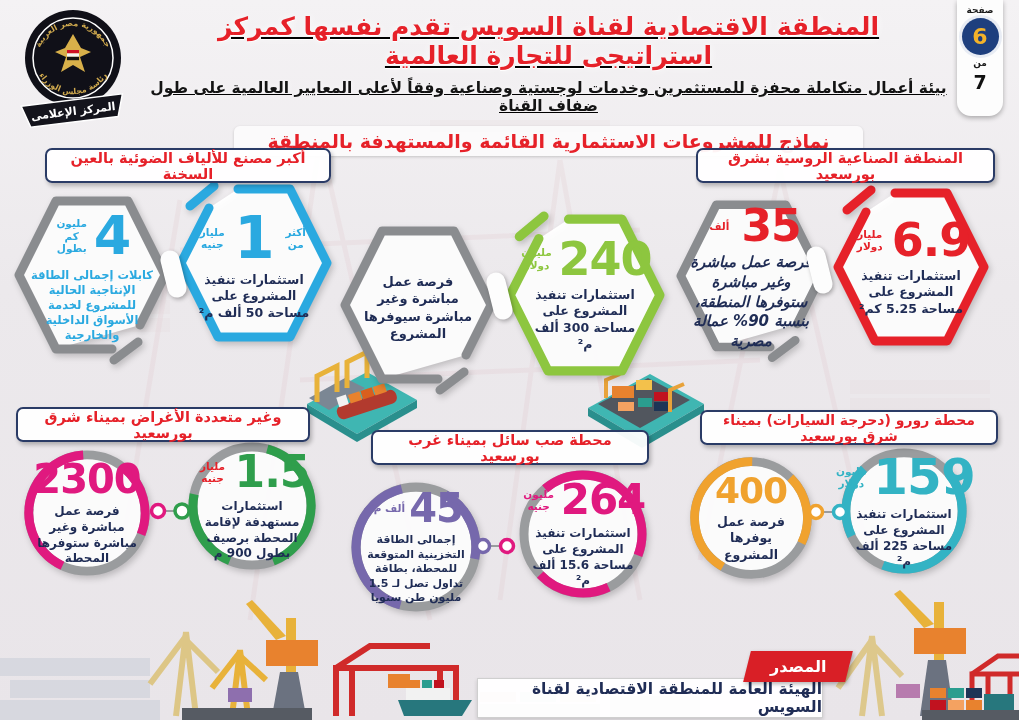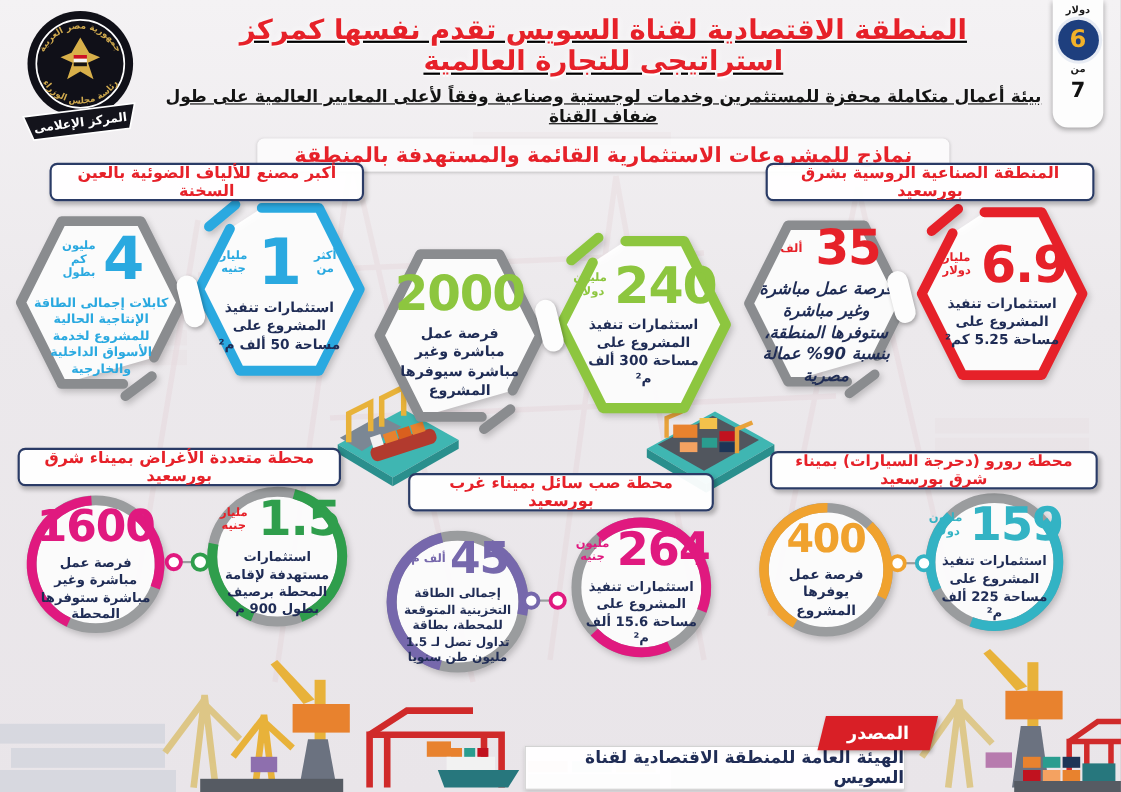--- a/index.html
+++ b/index.html
@@ -116,34 +116,34 @@
     </svg>
   </div>
 
   <div class="header-text">
     <div class="main-title">المنطقة الاقتصادية لقناة السويس تقدم نفسها كمركز استراتيجى للتجارة العالمية</div>
     <div class="subtitle">بيئة أعمال متكاملة محفزة للمستثمرين وخدمات لوجستية وصناعية وفقاً لأعلى المعايير العالمية على طول ضفاف القناة</div>
     <div class="banner-strip">نماذج للمشروعات الاستثمارية القائمة والمستهدفة بالمنطقة</div>
   </div>
 
   <div class="page-ribbon">
-    <span class="lbl">دولار</span>
+    <span class="lbl">صفحة</span>
     <div class="page-circle">6</div>
     <span class="lbl">من</span>
     <span class="page-total">7</span>
   </div>
 
   <div class="sec-title" style="left:45px; top:148px; width:286px; height:35px; font-size:14.5px;">
     <span>أكبر مصنع للألياف الضوئية بالعين السخنة</span>
     </div>
   <div class="sec-title" style="left:696px; top:148px; width:299px; height:35px; font-size:14.5px;">
     <span>المنطقة الصناعية الروسية بشرق بورسعيد</span>
     </div>
   <div class="sec-title" style="left:16px; top:407px; width:294px; height:35px; font-size:14.5px;">
-    <span>محطة متعددة الأغراض بميناء شرق بورسعيد</span>
+    <span>وغير متعددة الأغراض بميناء شرق بورسعيد</span>
     </div>
   <div class="sec-title" style="left:700px; top:410px; width:298px; height:35px; font-size:14px;">
     <span>محطة رورو (دحرجة السيارات) بميناء شرق بورسعيد</span>
     </div>
   <div class="sec-title" style="left:371px; top:430px; width:278px; height:35px; font-size:14.5px;">
     <span>محطة صب سائل بميناء غرب بورسعيد</span>
     </div>
 
   <div class="stat" style="left:176px; top:182px; width:156px; height:162px;">
     <svg class="shape" viewBox="0 0 156 162">
@@ -188,23 +188,20 @@
       <div class="desc" style="width:118px;">استثمارات تنفيذ المشروع على مساحة 300 ألف م²</div>
     </div>
   </div>
 
   <div class="stat" style="left:340px; top:224px; width:156px; height:162px;">
     <svg class="shape" viewBox="0 0 156 162">
       <path class="hexpath" stroke="#8a8c8f" d="M42 155 L5 81 L42 7 L114 7 L151 81 L126 131 M98 155 L42 155"></path>
       <line class="hexdash" stroke="#8a8c8f" x1="124" y1="148" x2="100" y2="166"></line>
     </svg>
     <div class="content">
-      <div class="num-row c-lime">
-        <span class="num" style="font-size:44px;">2000</span>
-      </div>
       <div class="desc" style="width:122px; font-size:13px;">فرصة عمل مباشرة وغير مباشرة سيوفرها المشروع</div>
     </div>
   </div>
   <div class="pill" style="left:490px; top:272px;"></div>
 
   <div class="stat" style="left:833px; top:186px; width:156px; height:160px;">
     <svg class="shape" viewBox="0 0 156 162">
       <path class="hexpath" stroke="#e62129" d="M62 7 L114 7 L151 81 L114 155 L42 155 L5 81 L33 26"></path>
       <line class="hexdash" stroke="#e62129" x1="14" y1="24" x2="38" y2="4"></line>
     </svg>
@@ -246,21 +243,21 @@
     </div>
   </div>
 
   <div class="stat" style="left:21px; top:447px; width:132px; height:132px;">
     <svg class="shape" viewBox="0 0 134 134">
       <circle cx="67" cy="67" r="59" fill="rgba(255,255,255,.93)" stroke="#9a9c9e" stroke-width="9"></circle>
       <circle cx="67" cy="67" r="59" fill="none" stroke="#e0197f" stroke-width="9" pathLength="100" stroke-dasharray="42 12 20 26" transform="rotate(115 67 67)"></circle>
     </svg>
     <div class="content">
       <div class="num-row c-pink">
-        <span class="num" style="font-size:40px;">1600</span>
+        <span class="num" style="font-size:40px;">2300</span>
       </div>
       <div class="desc" style="width:104px; font-size:12px;">فرصة عمل مباشرة وغير مباشرة ستوفرها المحطة</div>
     </div>
   </div>
   <svg class="dots" style="left:148px; top:496px;" width="44" height="30">
     <line x1="10" y1="15" x2="34" y2="15" stroke="#9a9c9e" stroke-width="2"></line>
     <circle cx="10" cy="15" r="6.5" fill="#fff" stroke="#e0197f" stroke-width="3.5"></circle>
     <circle cx="34" cy="15" r="7" fill="#fff" stroke="#2f9e4c" stroke-width="3.5"></circle>
   </svg>
 
@@ -297,21 +294,21 @@
     <circle cx="34" cy="15" r="6.5" fill="#fff" stroke="#e0197f" stroke-width="3.5"></circle>
   </svg>
 
   <div class="stat" style="left:838px; top:445px; width:132px; height:132px;">
     <svg class="shape" viewBox="0 0 134 134">
       <circle cx="67" cy="67" r="59" fill="rgba(255,255,255,.93)" stroke="#9a9c9e" stroke-width="9"></circle>
       <circle cx="67" cy="67" r="59" fill="none" stroke="#33b3c4" stroke-width="9" pathLength="100" stroke-dasharray="42 12 20 26" transform="rotate(-40 67 67)"></circle>
     </svg>
     <div class="content">
       <div class="num-row c-teal">
-        <span class="num" style="font-size:42px;">159</span>
+        <span class="num" style="font-size:50px;">159</span>
         <span class="unit">مليون دولار</span>
       </div>
       <div class="desc" style="width:110px; font-size:12px;">استثمارات تنفيذ المشروع على مساحة 225 ألف م²</div>
     </div>
   </div>
 
   <div class="stat" style="left:687px; top:454px; width:128px; height:128px;">
     <svg class="shape" viewBox="0 0 134 134">
       <circle cx="67" cy="67" r="59" fill="rgba(255,255,255,.93)" stroke="#9a9c9e" stroke-width="9"></circle>
       <circle cx="67" cy="67" r="59" fill="none" stroke="#f0a22e" stroke-width="9" pathLength="100" stroke-dasharray="42 12 20 26" transform="rotate(120 67 67)"></circle>

